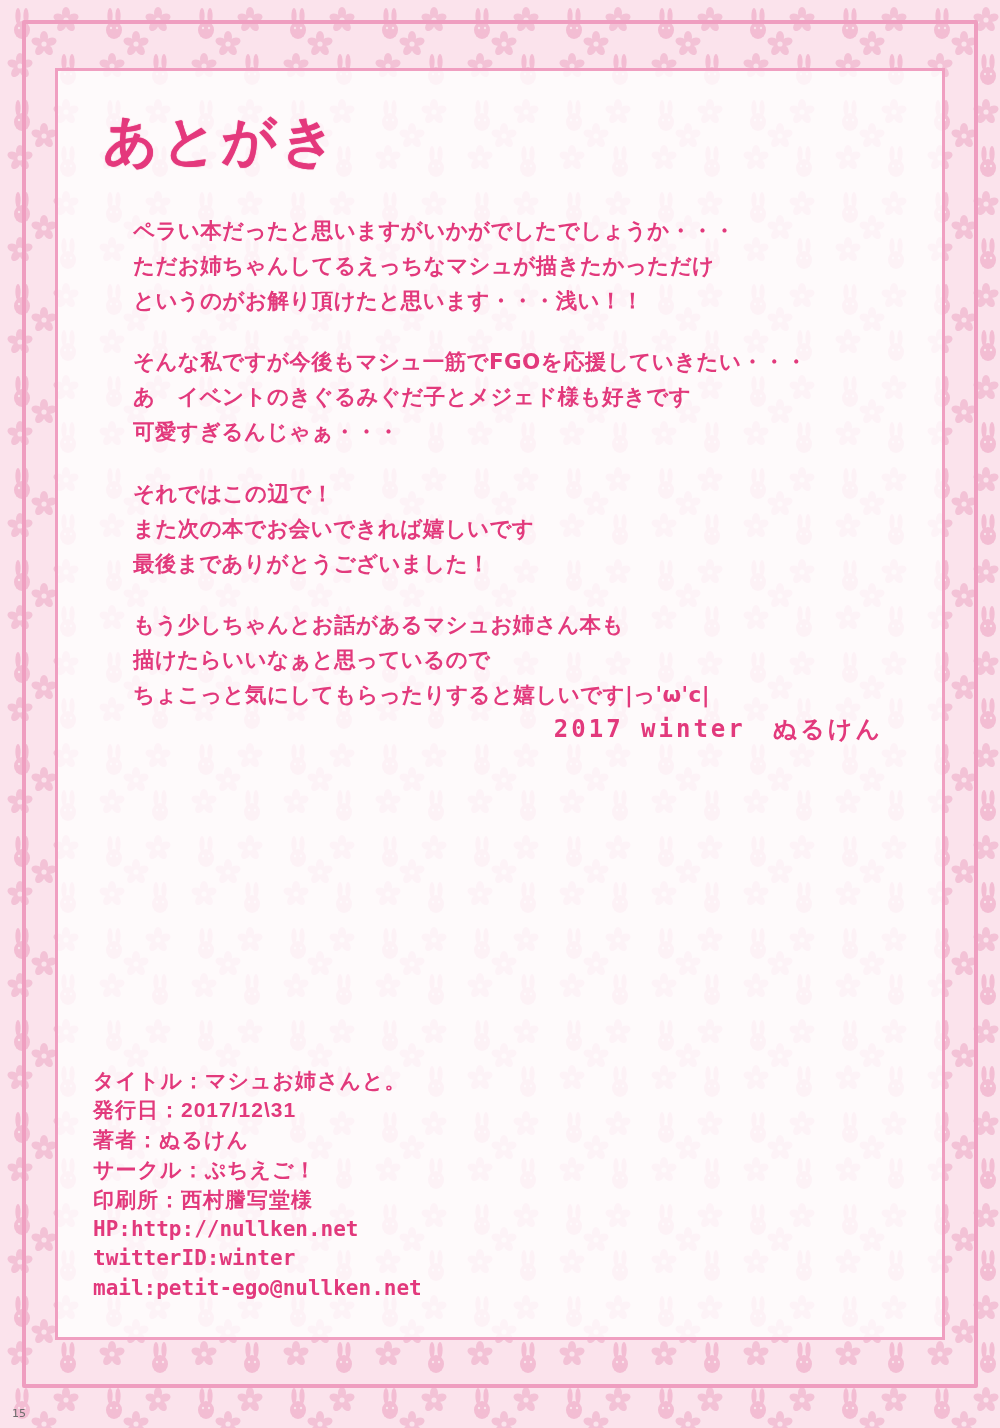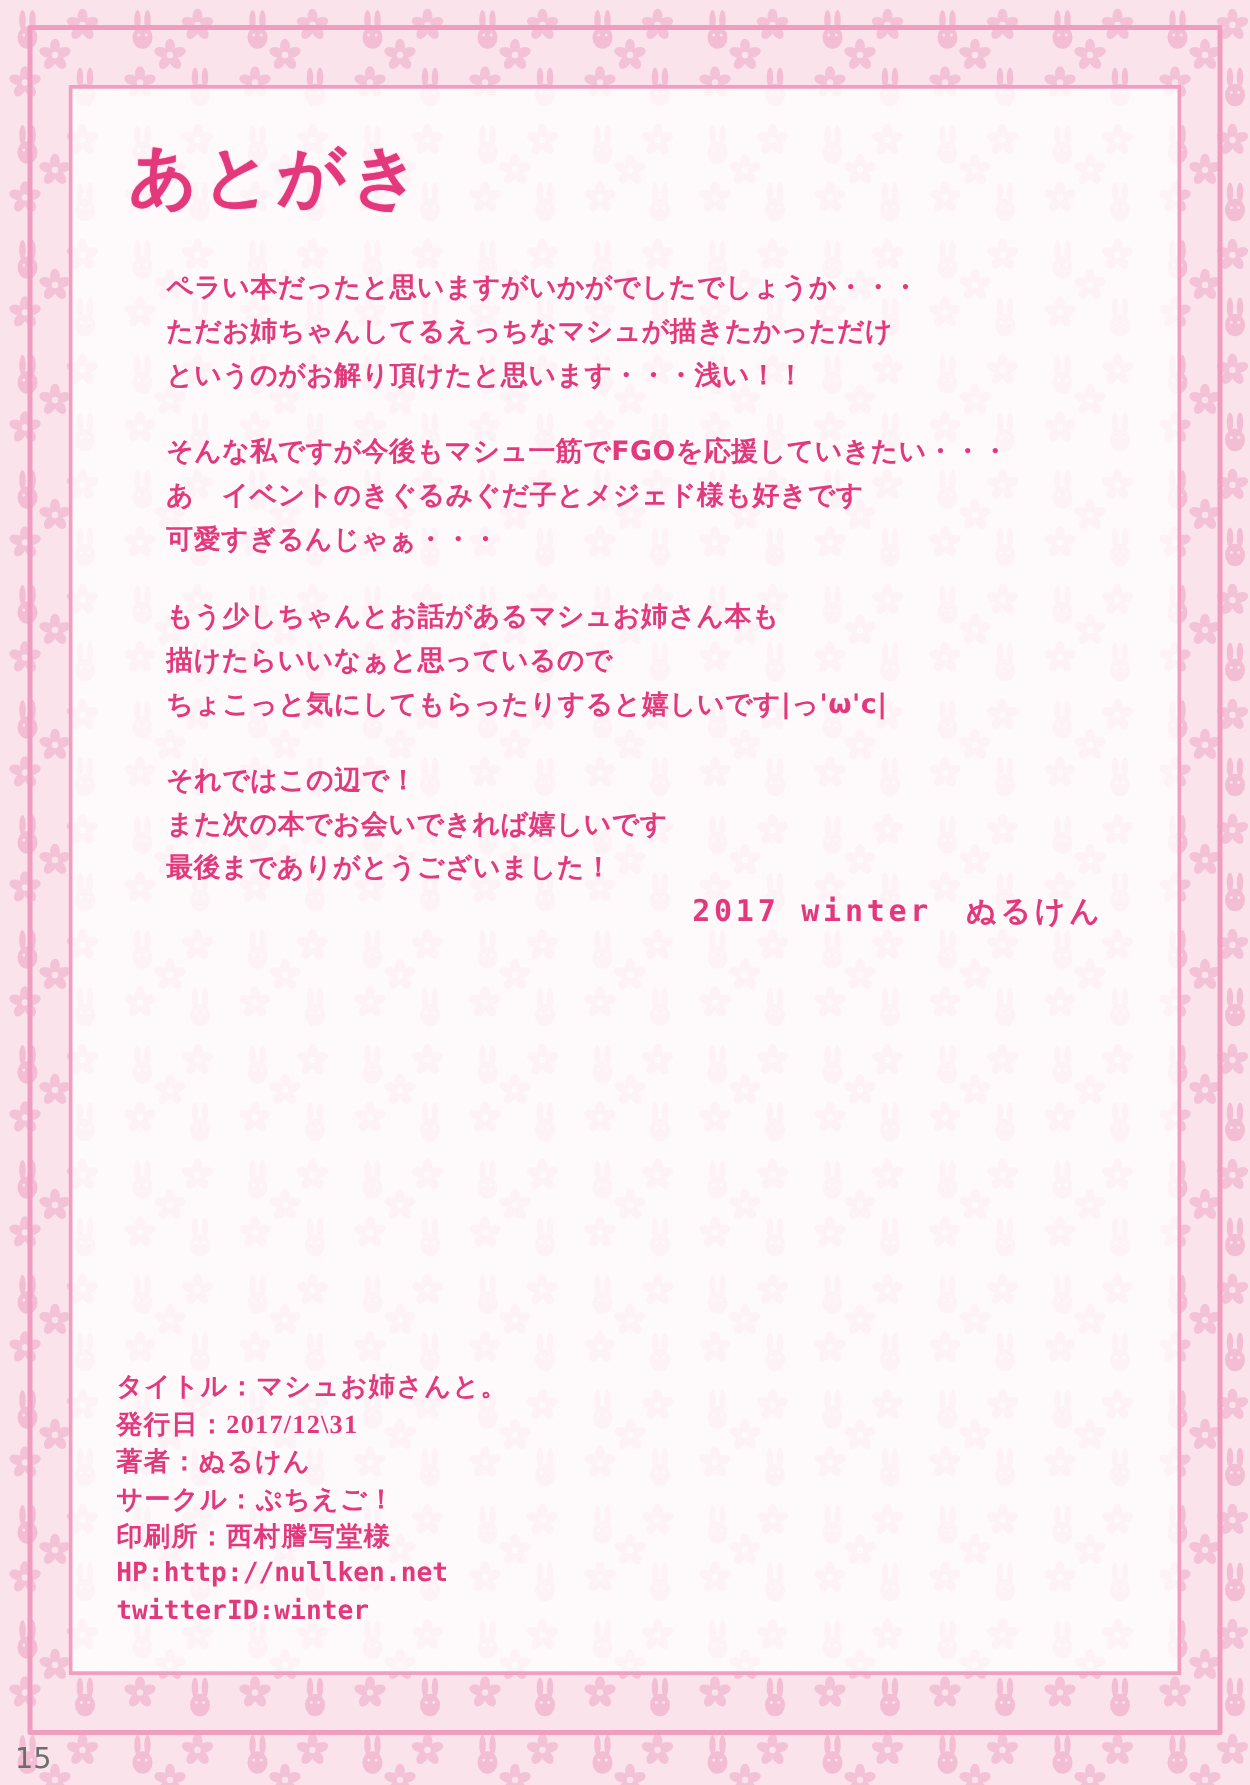--- a/index.html
+++ b/index.html
@@ -103,30 +103,30 @@
     left: 38px;
     bottom: 36px;
     color: #e2397c;
     font-size: 21px;
     line-height: 1.42;
     font-weight: bold;
     font-family: "DejaVu Sans Mono", monospace;
     letter-spacing: 0px;
   }
   .colophon .jp {
-    font-family: Liberation Serif, serif;
+    font-family: Liberation Sans, sans-serif;
     letter-spacing: 1px;
   }
 
   .page-number {
     position: absolute;
     left: 12px;
     bottom: 8px;
     color: #6d6d6d;
-    font-size: 23px;
+    font-size: 11px;
     font-family: "DejaVu Sans", sans-serif;
   }
 </style>
 </head>
 <body>
 
 <div class="page">
   <div class="pattern">
     <svg width="1000" height="1428" viewBox="0 0 1000 1428" xmlns="http://www.w3.org/2000/svg">
       <defs>
@@ -171,35 +171,36 @@
 
   <h1 class="afterword-title">あとがき</h1>
 
   <div class="body-block">
     <div class="para">ペラい本だったと思いますがいかがでしたでしょうか・・・
 ただお姉ちゃんしてるえっちなマシュが描きたかっただけ
 というのがお解り頂けたと思います・・・浅い！！</div>
     <div class="para">そんな私ですが今後もマシュ一筋でFGOを応援していきたい・・・
 あ　イベントのきぐるみぐだ子とメジェド様も好きです
 可愛すぎるんじゃぁ・・・</div>
+    <div class="para">それではこの辺で！
+また次の本でお会いできれば嬉しいです
+最後までありがとうございました！</div>
     <div class="para">もう少しちゃんとお話があるマシュお姉さん本も
 描けたらいいなぁと思っているので
 ちょこっと気にしてもらったりすると嬉しいです|っ'ω'c|</div>
-    <div class="para">それではこの辺で！
-また次の本でお会いできれば嬉しいです
-最後までありがとうございました！</div>
   </div>
 
   <div class="signature">2017 winter　ぬるけん</div>
 
   <div class="colophon">
     <div class="jp">タイトル：マシュお姉さんと。</div>
     <div class="jp">発行日：2017/12\31</div>
     <div class="jp">著者：ぬるけん</div>
     <div class="jp">サークル：ぷちえご！</div>
     <div class="jp">印刷所：西村謄写堂様</div>
     <div>HP:http://nullken.net</div>
     <div>twitterID:winter</div>
+    <div>mail:petit-ego@nullken.net</div>
   </div>
 
 </div>
 
 <div class="page-number">15</div>
 
 </body></html>

